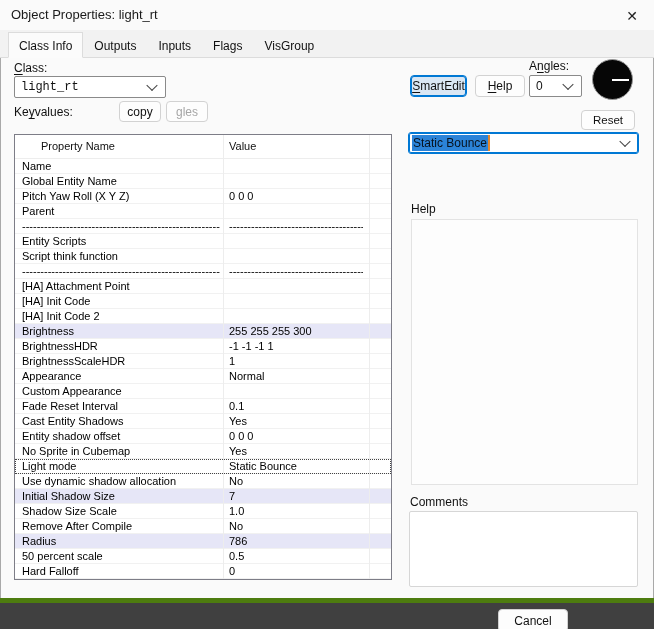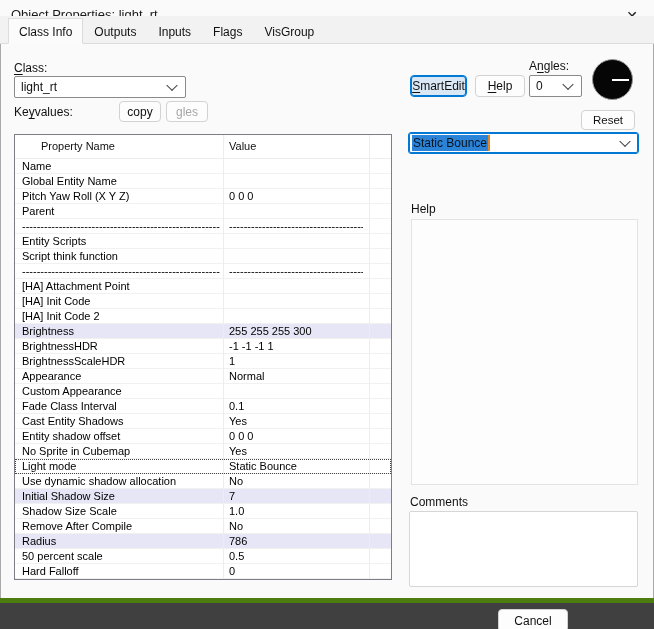--- a/index.html
+++ b/index.html
@@ -4,21 +4,21 @@
 <style>
   html,body{margin:0;padding:0;background:#cfcfcf;font-family:"Liberation Sans","DejaVu Sans",sans-serif;}
   .dialog{position:relative;width:654px;height:629px;background:#fafafa;overflow:hidden;
           box-shadow:inset 0 0 0 1px #a9a9a9;}
   
   .titlebar{position:absolute;left:0;top:0;right:0;height:30px;background:#fafafa;}
   .title{position:absolute;left:11px;top:7px;font-size:13px;color:#1a1a1a;}
   .close{position:absolute;right:10px;top:5px;width:24px;height:22px;display:flex;align-items:center;justify-content:center;
          font-size:14px;color:#222;cursor:default;}
   
-  .tabstrip{position:absolute;left:0;top:16px;right:0;height:27px;background:#f2f2f2;border-bottom:1px solid #dcdcdc;}
+  .tabstrip{position:absolute;left:0;top:30px;right:0;height:27px;background:#f2f2f2;border-bottom:1px solid #dcdcdc;}
   .tabs{position:absolute;left:8px;bottom:-1px;display:flex;align-items:flex-end;}
   .tab{padding:5px 10px 4px 10px;font-size:12px;color:#111;border:1px solid transparent;background:transparent;white-space:nowrap;}
   .tab.active{background:#fbfbfb;border-color:#dcdcdc;border-bottom-color:#fbfbfb;padding-top:6px;}
   
   .lbl{position:absolute;font-size:12px;color:#111;white-space:nowrap;}
   .mn{text-decoration:underline;text-underline-offset:2px;}
   .btn{position:absolute;background:#fdfdfd;border:1px solid #d2d2d2;border-radius:4px;font-size:12px;color:#111;
        display:flex;align-items:center;justify-content:center;white-space:nowrap;box-sizing:border-box;}
   .btn.disabled{color:#a6a6a6;}
   .btn.focused{background:#dae7f4;border:1px solid var(--accent,#0067c0);box-shadow:0 0 0 1px var(--accent,#0067c0) inset;}
@@ -70,21 +70,21 @@
       <div class="tab active">Class Info</div>
       <div class="tab">Outputs</div>
       <div class="tab">Inputs</div>
       <div class="tab">Flags</div>
       <div class="tab">VisGroup</div>
     </div>
   </div>
 
   <div class="lbl" style="left:14px;top:61px;"><span class="mn">C</span><span>lass:</span></div>
 
-  <div class="combo" style="left:14px;top:76px;width:172px;height:22px;">
+  <div class="combo" style="left:14px;top:76px;width:152px;height:22px;font-family:Liberation Mono, monospace;">
     <span class="val">light_rt</span>
     <span class="chev"></span>
   </div>
 
   <div class="lbl" style="left:14px;top:105px;"><span>Ke</span><span class="mn">y</span><span>values:</span></div>
 
   <div class="btn" style="left:119px;top:101px;width:42px;height:21px;">copy</div>
   <div class="btn disabled" style="left:166px;top:101px;width:42px;height:21px;">gles</div>
 
   <div class="grid">
@@ -151,21 +151,21 @@
         </div>
         <div class="grow">
           <span class="gname">Appearance</span>
           <span class="gval">Normal</span>
         </div>
         <div class="grow">
           <span class="gname">Custom Appearance</span>
           <span class="gval"></span>
         </div>
         <div class="grow">
-          <span class="gname">Fade Class Interval</span>
+          <span class="gname">Fade Reset Interval</span>
           <span class="gval">0.1</span>
         </div>
         <div class="grow">
           <span class="gname">Cast Entity Shadows</span>
           <span class="gval">Yes</span>
         </div>
         <div class="grow">
           <span class="gname">Entity shadow offset</span>
           <span class="gval">0 0 0</span>
         </div>

